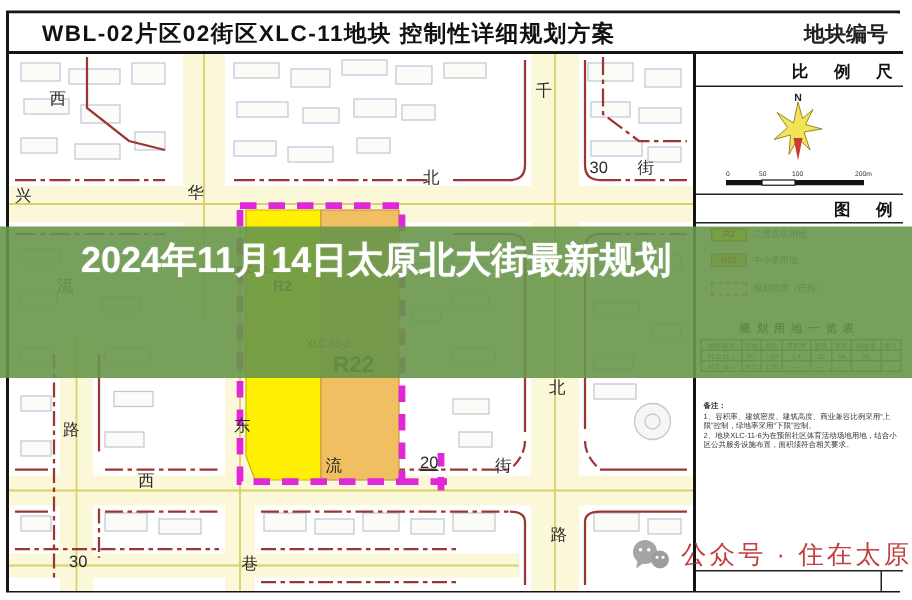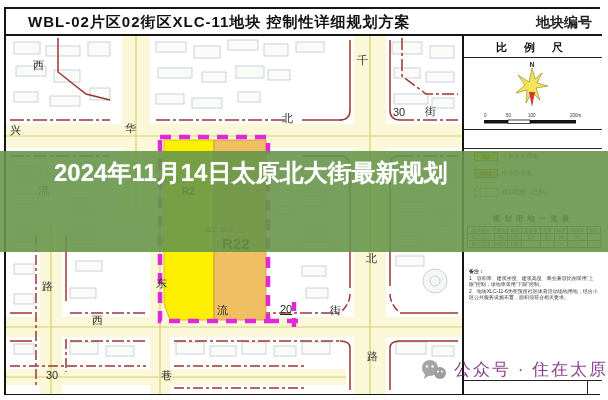--- a/index.html
+++ b/index.html
@@ -10,39 +10,39 @@
   .titlebar{position:absolute;left:6px;top:9px;width:596px;height:27px;border-bottom:2px solid #141414;box-sizing:border-box;background:#fff;z-index:3;}
   .title-left{position:absolute;left:22px;top:4px;font-size:15px;font-weight:bold;letter-spacing:1px;white-space:nowrap;}
   .title-right{position:absolute;right:10px;bottom:2px;font-size:14px;font-weight:bold;color:#222;white-space:nowrap;}
   
   .mapArea{position:absolute;left:6px;top:36px;width:456px;height:358px;z-index:1;background:#fff;}
   .mapArea svg{position:absolute;left:0;top:0;}
   .mlabel{position:absolute;font-size:11px;color:#2a2a2a;white-space:nowrap;z-index:2;}
   .plabel{position:absolute;white-space:nowrap;z-index:2;color:#333;}
   
   .sidebar{position:absolute;left:462px;top:36px;width:140px;height:358px;border-left:2px solid #141414;box-sizing:border-box;background:#fff;z-index:1;}
-  .sb-h{position:absolute;left:0;right:0;text-align:center;font-weight:bold;font-size:11px;letter-spacing:7px;color:#111;}
+  .sb-h{position:absolute;left:0;right:0;text-align:right;font-weight:bold;font-size:11px;letter-spacing:7px;color:#111;}
   .sb-line{position:absolute;left:0;right:0;border-top:1.5px solid #222;}
   .legend-row{position:absolute;left:10px;display:flex;align-items:center;gap:4px;}
   .swatch{width:24px;height:9px;box-sizing:border-box;border:1px solid #8a7a20;font-size:6px;font-weight:bold;color:#c00;text-align:center;line-height:8px;}
   .legend-label{font-size:6px;color:#333;white-space:nowrap;}
   .sb-table{position:absolute;left:3px;width:134px;border-collapse:collapse;}
   .sb-table td,.sb-table th{border:0.5px solid #666;font-size:4.5px;font-weight:normal;color:#222;text-align:center;padding:0.5px 0;line-height:5px;}
   .tbl-title{position:absolute;left:0;right:0;text-align:center;font-size:7.5px;font-weight:bold;letter-spacing:4px;color:#111;}
   .notes{position:absolute;left:5px;width:130px;font-size:5px;line-height:6.5px;color:#333;}
   .notes .nt{font-weight:bold;}
   
   .overlay{position:absolute;left:0;top:151px;width:608px;height:101px;background:rgba(104,150,74,0.90);z-index:5;}
   .ol-line{position:absolute;white-space:nowrap;color:#ffffff;font-weight:800;font-size:24px;letter-spacing:0px;
            text-shadow:0 0 1px rgba(255,255,255,.6);}
   .ol1{left:54px;top:6px;}
   .ol2{left:36px;top:49px;}
   
   .watermark{position:absolute;left:420px;top:358px;display:flex;align-items:center;gap:6px;z-index:6;opacity:.85;}
-  .wm-text{font-size:17px;color:#701a75;letter-spacing:2px;white-space:nowrap;}
+  .wm-text{font-size:17px;color:#b91c1c;letter-spacing:2px;white-space:nowrap;}
 </style>
 </head>
 <body>
 
 <div id="stage">
   <div class="frame"></div>
 
   <div class="titlebar">
     <div class="title-left">WBL-02片区02街区XLC-11地块 控制性详细规划方案</div>
     <div class="title-right">地块编号</div>
@@ -223,20 +223,21 @@
       <text x="2" y="5" font-size="4.5" fill="#333">0</text>
       <text x="24" y="5" font-size="4.5" fill="#333">50</text>
       <text x="46" y="5" font-size="4.5" fill="#333">100</text>
       <text x="88" y="5" font-size="4.5" fill="#333">200m</text>
       <rect x="2" y="8" width="24" height="3.5" fill="#141414"></rect>
       <rect x="26" y="8" width="22" height="3.5" fill="#fff" stroke="#141414" stroke-width="0.8"></rect>
       <rect x="48" y="8" width="46" height="3.5" fill="#141414"></rect>
     </svg>
 
     <div class="sb-line" style="top:93px;"></div>
+    <div class="sb-h" style="top:96px;">图 例</div>
     <div class="sb-line" style="top:112px;border-top-width:1px;"></div>
 
     <div class="legend-row" style="top:116px;">
       <div class="swatch" style="background:#ffef00;">R2</div>
       <div class="legend-label">二类居住用地</div>
     </div>
     <div class="legend-row" style="top:133px;">
       <div class="swatch" style="background:#f0bf62;">R22</div>
       <div class="legend-label">中小学用地</div>
     </div>

